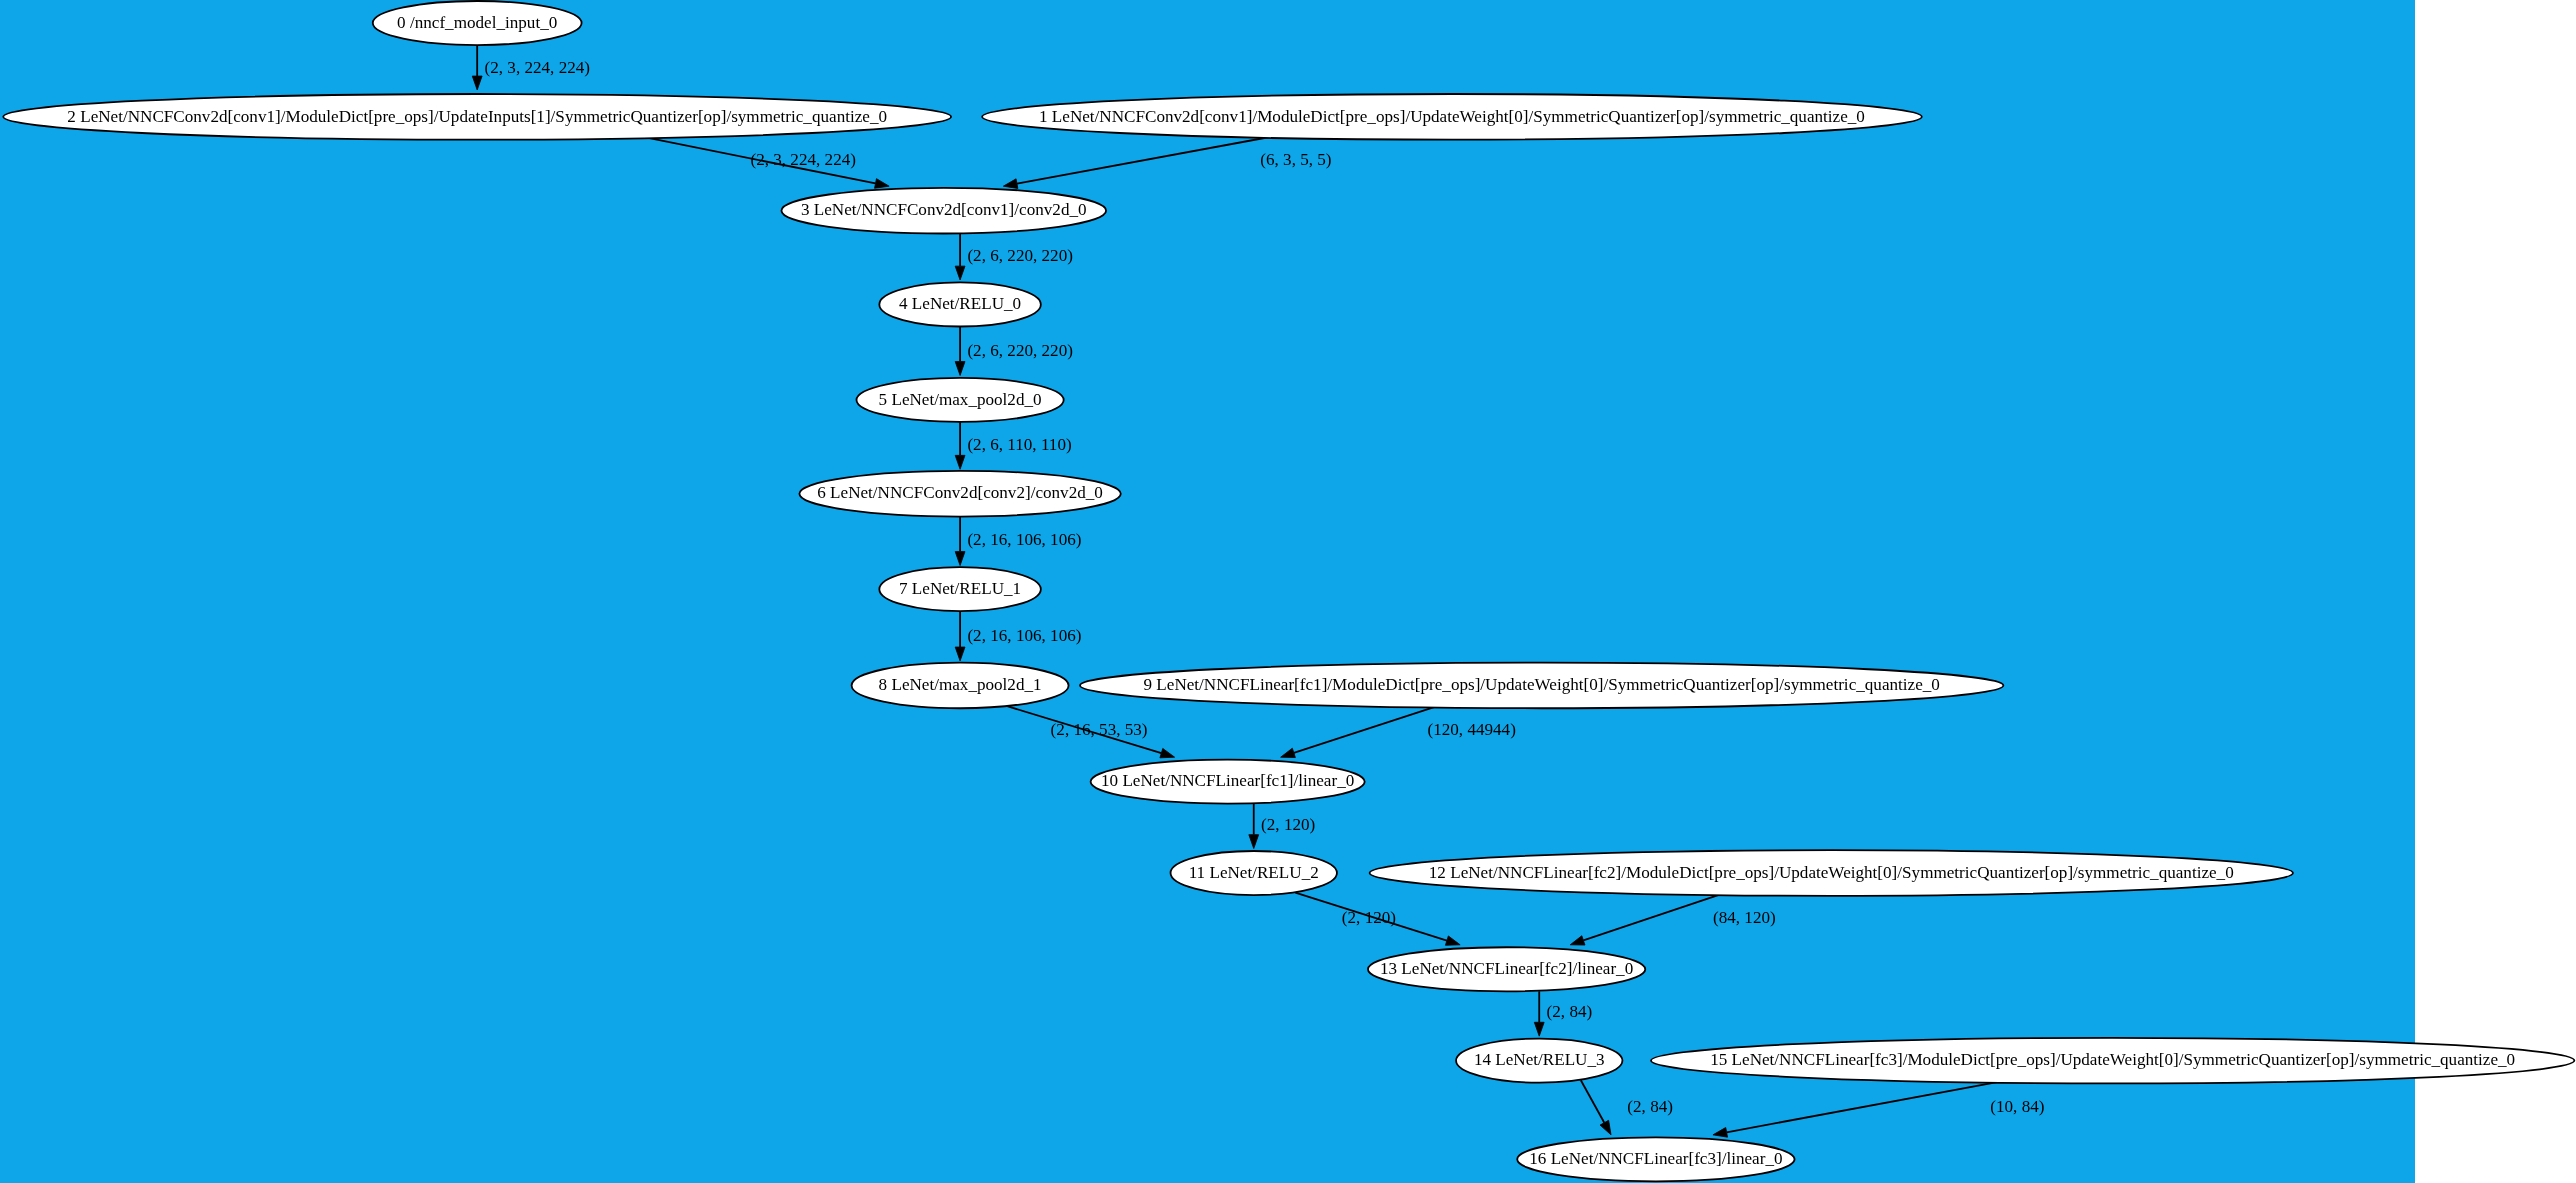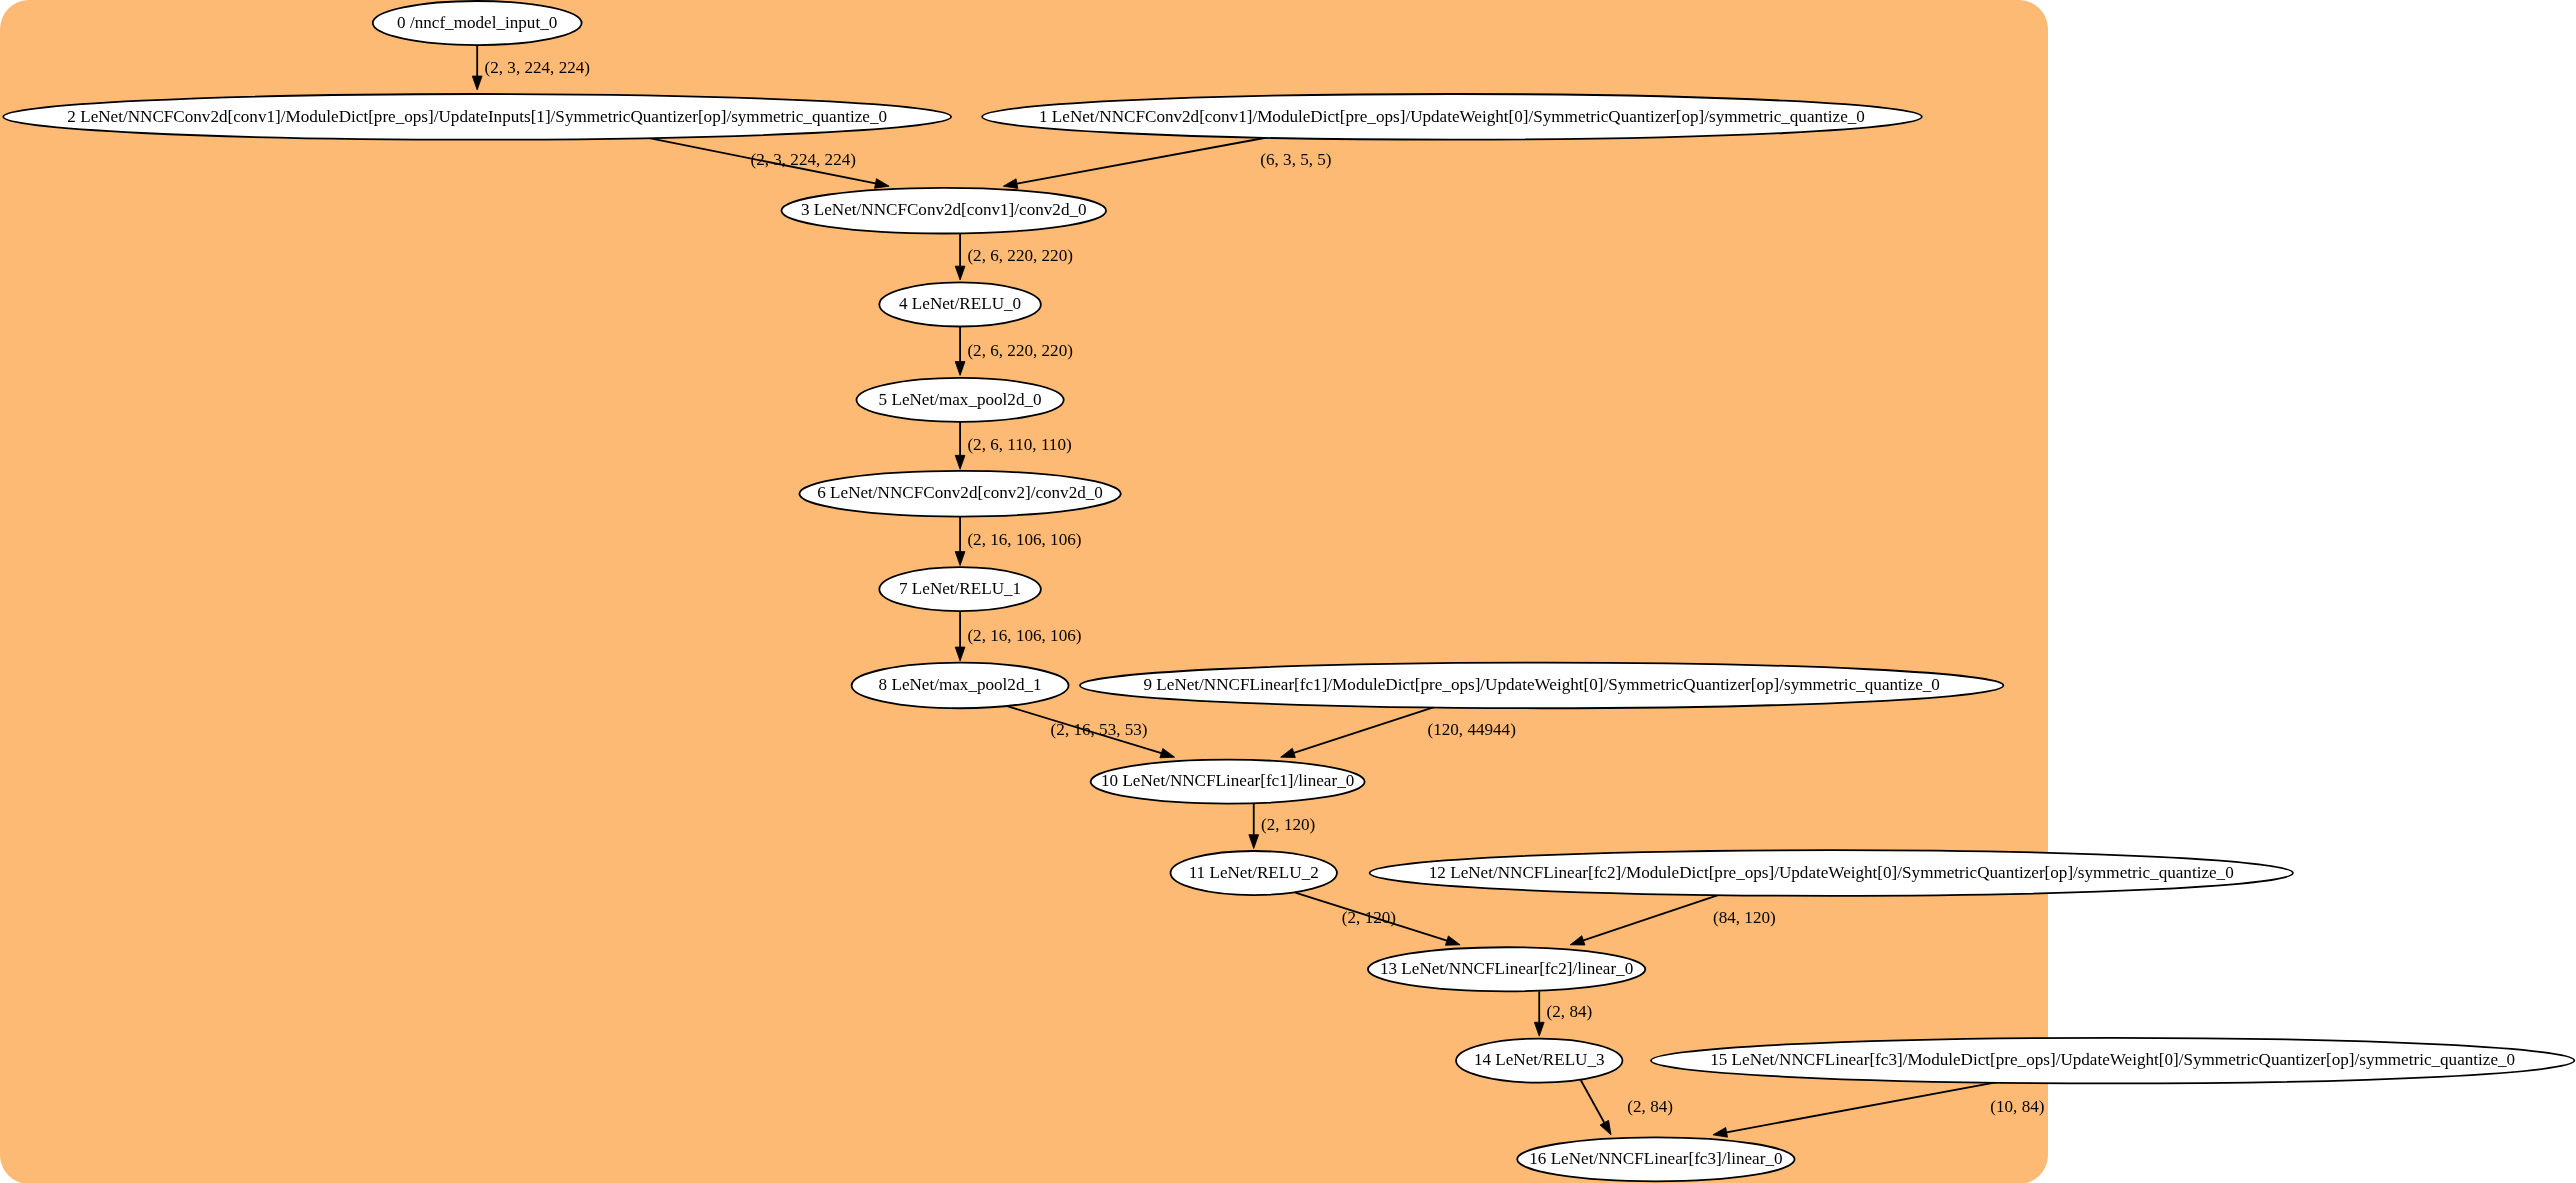--- a/index.html
+++ b/index.html
@@ -1,19 +1,19 @@
 <!DOCTYPE html>
 <html style="font-size:13px"><head>
 <meta charset="utf-8">
 <title>NNCF Graph</title>
 <style>
   html,body{margin:0;padding:0;background:#ffffff;}
   body{width:2576px;height:1184px;overflow:hidden;
        font-family:"Liberation Serif","DejaVu Serif",serif;}
-  #graph-root{position:relative;width:2048px;height:1184px;background:#fdba74;border-radius:29px;}
+  #graph-root{position:relative;width:2415px;height:1184px;background:#0ea5e9;}
   svg#graph-svg{display:block;width:2576px;height:1184px;}
   .node-ellipse{fill:#ffffff;stroke:#000000;stroke-width:2.2;}
   .node-label{font-family:"Liberation Serif","DejaVu Serif",serif;
               fill:#000000;text-anchor:middle;dominant-baseline:middle;
               font-size:21px;white-space:pre;}
   .edge-path{fill:none;stroke:#000000;stroke-width:2.2;}
   .edge-arrow{fill:#000000;stroke:#000000;stroke-width:1;}
   .edge-label{font-family:"Liberation Serif","DejaVu Serif",serif;
               fill:#000000;text-anchor:start;dominant-baseline:middle;
               font-size:21px;white-space:pre;}

